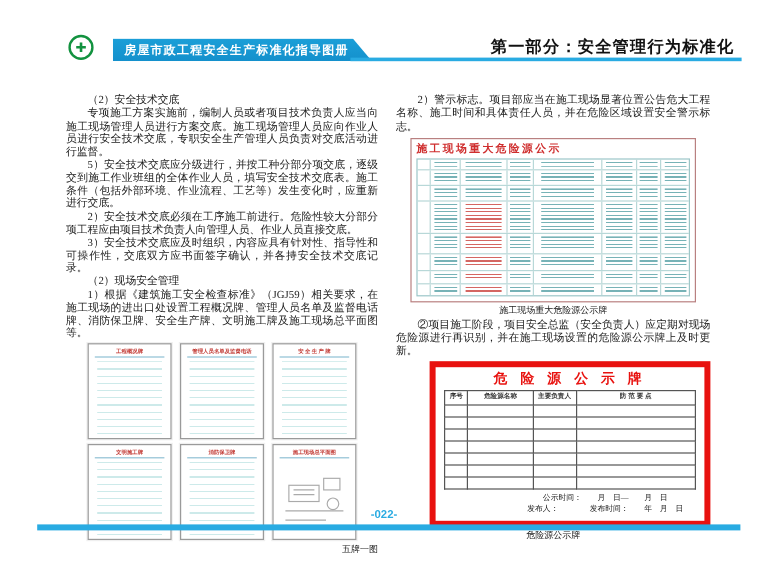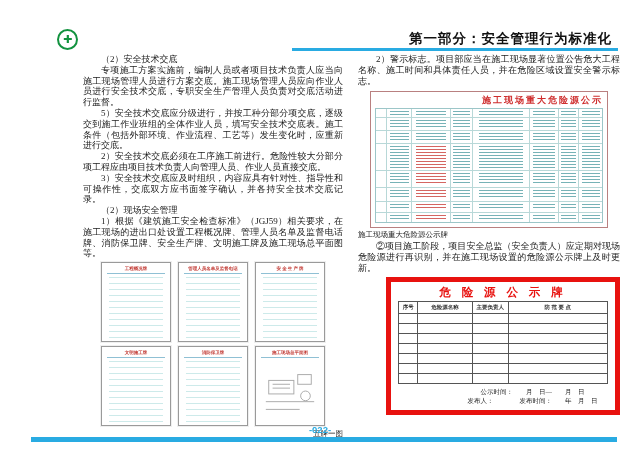--- a/index.html
+++ b/index.html
@@ -34,21 +34,21 @@
     position:absolute;left:292px;top:48px;width:326px;height:3px;
     background:var(--bar_cyan);
   }
   .section-title{
     position:absolute;left:330px;top:30px;width:282px;
     text-align:right;font-size:13.5px;font-weight:bold;color:#111;
     letter-spacing:1px;
   }
 
   
-  .col{position:absolute;top:54px;font-size:9px;line-height:10.8px;text-align:justify;margin-left:28px;}
+  .col{position:absolute;top:78px;font-size:9px;line-height:10.8px;text-align:justify;}
   .col-left{left:55px;width:260px;}
   .col-right{left:330px;width:262px;}
   .para{margin:0;text-indent:2em;}
 
   
   .boards-grid{
     width:224px;margin:3px auto 0;
     display:grid;grid-template-columns:repeat(3,70px);
     grid-column-gap:7px;grid-row-gap:4px;
   }
@@ -70,35 +70,35 @@
   .board-sketch{margin:4px 5px;height:60px;}
   .boards-caption{margin-top:3px;text-align:right;font-size:7.5px;text-indent:0;color:#222;}
 
   
   .hazard-panel{
     margin:5px auto 0;width:238px;
     border:1px solid #b98080;background:#fff;
     padding:3px 4px 4px;box-sizing:border-box;
   }
   .hazard-panel-title{
-    text-align:right;color:var(--panel_red);
+    text-align:left;color:var(--panel_red);
     font-size:9px;font-weight:bold;letter-spacing:2px;text-indent:0;
     margin-bottom:2px;
   }
   .mt-grid{border:1px solid #9cc6c8;}
   .mt-row{display:flex;border-bottom:1px solid #b8d8d8;}
   .mt-row:last-child{border-bottom:none;}
   .mt-cell{border-right:1px solid #b8d8d8;box-sizing:border-box;display:flex;align-items:center;}
   .mt-cell:last-child{border-right:none;}
   .mt-text{
     width:80%;margin:1px auto;
     background:repeating-linear-gradient(to bottom,rgba(95,165,170,.85) 0 1px,transparent 1px 3px);
   }
   .mt-text.red{background:repeating-linear-gradient(to bottom,rgba(205,75,70,.85) 0 1px,transparent 1px 3px);}
-  .img-caption{margin-top:2px;font-size:7.5px;text-indent:0;color:#222;}
+  .img-caption{margin-top:2px;text-align:center;font-size:7.5px;text-indent:0;color:#222;}
 
   
   .hazard-board{
     margin:4px auto 0 28px;width:234px;
     border:5px solid var(--board_red);background:#fff;
     padding:3px 7px 5px;box-sizing:border-box;
   }
   .hazard-board-title{
     text-align:center;color:var(--board_red);
     font-size:11.5px;font-weight:bold;letter-spacing:4px;text-indent:0;
@@ -123,20 +123,23 @@
     position:absolute;left:31px;top:437px;width:586px;height:5px;
     background:var(--bar_cyan);
   }
 </style>
 </head>
 <body>
 
 <div class="page">
 
   <div class="logo">✚</div>
+  <div class="banner">
+    <span>房屋市政工程安全生产标准化指导图册</span>
+  </div>
   <div class="section-title">第一部分：安全管理行为标准化</div>
   <div class="header-line"></div>
 
   <div class="col col-left">
     <p class="para">（2）安全技术交底</p>
     <p class="para">专项施工方案实施前，编制人员或者项目技术负责人应当向施工现场管理人员进行方案交底。施工现场管理人员应向作业人员进行安全技术交底，专职安全生产管理人员负责对交底活动进行监督。</p>
     <p class="para">5）安全技术交底应分级进行，并按工种分部分项交底，逐级交到施工作业班组的全体作业人员，填写安全技术交底表。施工条件（包括外部环境、作业流程、工艺等）发生变化时，应重新进行交底。</p>
     <p class="para">2）安全技术交底必须在工序施工前进行。危险性较大分部分项工程应由项目技术负责人向管理人员、作业人员直接交底。</p>
     <p class="para">3）安全技术交底应及时组织，内容应具有针对性、指导性和可操作性，交底双方应书面签字确认，并各持安全技术交底记录。</p>
     <p class="para">（2）现场安全管理</p>
@@ -437,18 +440,19 @@
               <td></td>
               <td></td>
             </tr>
           </tbody>
       </table>
       <div class="hb-footer">
         <div>公示时间：　　月　日—　　月　日</div>
         <div>发布人：　　　　发布时间：　　年　月　日</div>
       </div>
     </div>
+    <div class="img-caption">危险源公示牌</div>
   </div>
 
   <div class="page-number">-022-</div>
   <div class="bottom-bar"></div>
 
 </div>
 
 </body></html>

